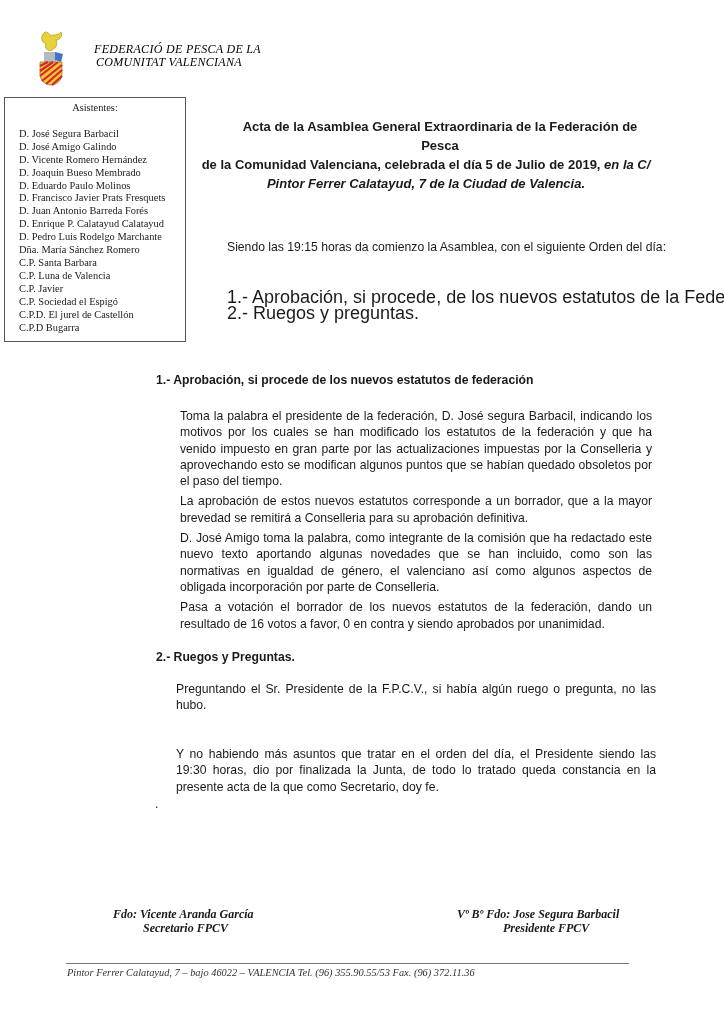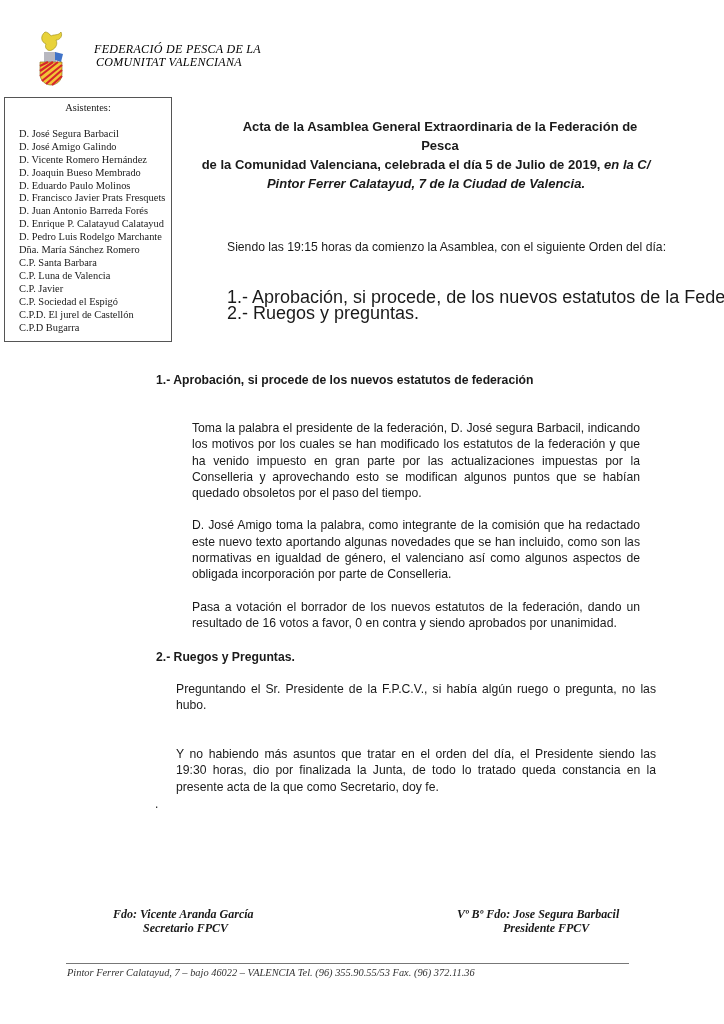--- a/index.html
+++ b/index.html
@@ -2,35 +2,35 @@
 <html><head>
 <meta charset="utf-8">
 <style>
   html, body { margin: 0; padding: 0; background: #ffffff; }
   body { width: 724px; height: 1024px; position: relative; overflow: hidden; color: #1a1a1a; }
 
   .logo { position: absolute; left: 36px; top: 30px; width: 30px; height: 56px; }
   .org-name { position: absolute; left: 94px; top: 43px; font-family: "Liberation Serif", serif; font-style: italic; font-size: 12px; line-height: 13px; letter-spacing: 0.3px; color: #000000; }
   .org-name div:nth-child(2) { padding-left: 2px; }
 
-  .attendees { position: absolute; left: 4px; top: 97px; width: 168px; height: 245px; border: 1px solid #555; box-sizing: border-box; font-family: "Liberation Serif", serif; font-size: 10.4px; line-height: 12.9px; }
+  .attendees { position: absolute; left: 4px; top: 97px; width: 182px; height: 245px; border: 1px solid #555; box-sizing: border-box; font-family: "Liberation Serif", serif; font-size: 10.4px; line-height: 12.9px; }
   .attendees .title { text-align: center; margin-top: 4px; margin-bottom: 13px; }
   .attendees ul { list-style: none; margin: 8px; padding: 0 0 0 6px; }
   .attendees li { white-space: nowrap; }
 
   .heading { position: absolute; left: 196px; top: 117px; width: 460px; font-family: "Liberation Sans", sans-serif; font-weight: bold; font-size: 13px; line-height: 19px; text-align: center; }
   .heading span.it { font-style: italic; }
 
   .intro { position: absolute; left: 227px; top: 239px; font-family: "Liberation Sans", sans-serif; font-size: 12.2px; line-height: 16px; }
   .agenda { position: absolute; left: 227px; top: 289px; font-family: "Liberation Sans", sans-serif; font-size: 18px; line-height: 16px; }
   .agenda div { white-space: nowrap; }
 
   .sec-title { position: absolute; left: 156px; font-family: "Liberation Sans", sans-serif; font-weight: bold; font-size: 12.2px; }
   .para { position: absolute; left: 176px; width: 480px; font-family: "Liberation Sans", sans-serif; font-size: 12.2px; line-height: 16.3px; text-align: justify; }
-  .para p { margin: 16px; }
+  .para p { margin: 4px; }
 
   .dot { position: absolute; left: 155px; top: 797px; font-family: "Liberation Sans", sans-serif; font-size: 12px; }
 
   .sig { position: absolute; font-family: "Liberation Serif", serif; font-style: italic; font-weight: bold; font-size: 12px; line-height: 14px; }
   .sig div { white-space: nowrap; }
 
   .footer-line { position: absolute; left: 66px; top: 963px; width: 563px; height: 1px; background: #777; }
   .footer-text { position: absolute; left: 67px; top: 967px; font-family: "Liberation Serif", serif; font-style: italic; font-size: 10.4px; color: #333; white-space: nowrap; }
 </style>
 </head>
@@ -80,20 +80,21 @@
 
 <div class="intro">Siendo las 19:15 horas da comienzo la Asamblea, con el siguiente Orden del día:</div>
 <div class="agenda">
   <div>1.- Aprobación, si procede, de los nuevos estatutos de la Federación.</div>
   <div>2.- Ruegos y preguntas.</div>
 </div>
 
 <div class="sec-title" style="top:373px">1.- Aprobación, si procede de los nuevos estatutos de federación</div>
 <div class="para" style="top:404px">
   <p>Toma la palabra el presidente de la federación, D. José segura Barbacil, indicando los motivos por los cuales se han modificado los estatutos de la federación y que ha venido impuesto en gran parte por las actualizaciones impuestas por la Conselleria y aprovechando esto se modifican algunos puntos que se habían quedado obsoletos por el paso del tiempo.</p>
+  <p>La aprobación de estos nuevos estatutos corresponde a un borrador, que a la mayor brevedad se remitirá a Conselleria para su aprobación definitiva.</p>
   <p>D. José Amigo toma la palabra, como integrante de la comisión que ha redactado este nuevo texto aportando algunas novedades que se han incluido, como son las normativas en igualdad de género, el valenciano así como algunos aspectos de obligada incorporación por parte de Conselleria.</p>
   <p>Pasa a votación el borrador de los nuevos estatutos de la federación, dando un resultado de 16 votos a favor, 0 en contra y siendo aprobados por unanimidad.</p>
 </div>
 
 <div class="sec-title" style="top:650px">2.- Ruegos y Preguntas.</div>
 <div class="para" style="top:681px">Preguntando el Sr. Presidente de la F.P.C.V., si había algún ruego o pregunta, no las hubo.</div>
 
 <div class="para" style="top:746px">Y no habiendo más asuntos que tratar en el orden del día, el Presidente siendo las 19:30 horas, dio por finalizada la Junta, de todo lo tratado queda constancia en la presente acta de la que como Secretario, doy fe.</div>
 <div class="dot">.</div>
 

